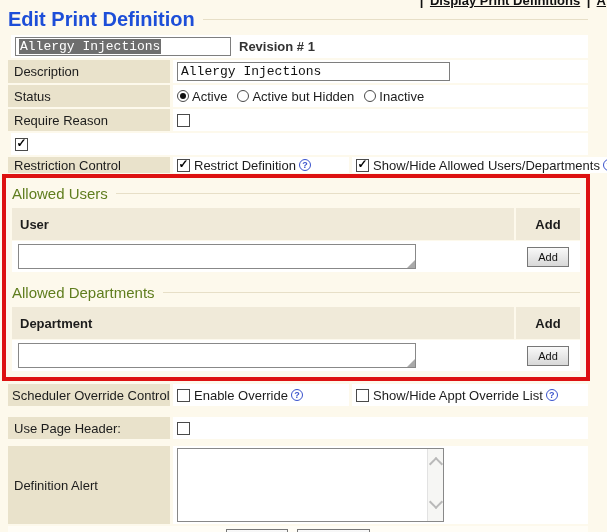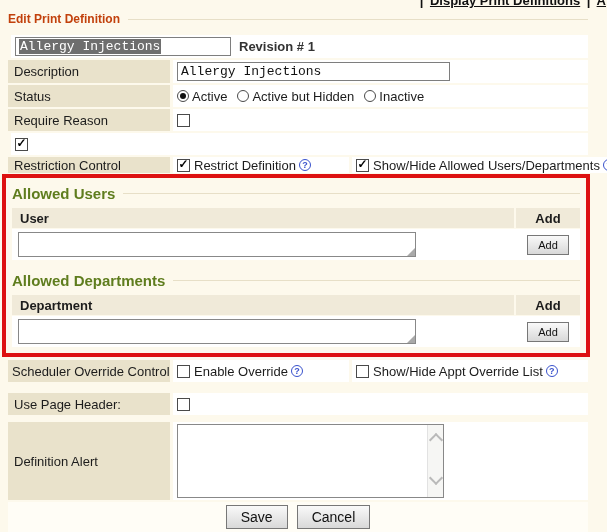--- a/index.html
+++ b/index.html
@@ -9,21 +9,21 @@
     font-family:"Liberation Sans", sans-serif;
     font-size:13px;color:#1c1c1c;
   }
   .toplink{
     position:absolute;top:-7px;right:1px;white-space:nowrap;
     font-weight:bold;font-size:13px;color:#111;
   }
   .toplink .lnk{text-decoration:underline;cursor:pointer;}
   .toplink .pipe{margin:0 3px;}
   .page-title-row{display:flex;align-items:center;margin:9px 19px 6px 8px;height:20px;}
-  .page-title{font-size:12px;font-weight:bold;color:#c2410c;white-space:nowrap;}
+  .page-title{font-size:20px;font-weight:bold;color:#1d4ed8;white-space:nowrap;}
   .rule{flex:1;border-top:1px solid #e7dfc7;margin-left:8px;height:0;}
   .form{margin:0 19px 0 8px;width:580px;}
   .row{display:flex;align-items:stretch;margin-bottom:2px;height:23px;}
   .row.h22{height:22px;}
   .row.h16{height:16px;margin-bottom:0;}
   .lbl{
     width:162px;min-width:162px;background:#e9e2cb;box-sizing:border-box;
     display:flex;align-items:center;padding-left:6px;color:#1c1c1c;
   }
   .cnt{
@@ -61,22 +61,22 @@
     color:#3952cc;font-size:9px;font-weight:bold;display:inline-flex;align-items:center;
     justify-content:center;margin-left:3px;cursor:pointer;box-sizing:border-box;
   }
   .cbl{white-space:nowrap;}
   
   .redbox{
     border:4px solid #dd1111;margin:1px 0 3px -6px;width:588px;box-sizing:border-box;
     padding:1px 6px 6px 6px;background:#fdf9ec;
   }
   .sec-head{display:flex;align-items:center;height:24px;margin:2px 0 3px 0;}
-  .sec-title{font-size:15px;font-weight:bold;color:#5f7d1e;white-space:nowrap;}
-  .thead{display:flex;height:20px;margin-bottom:1px;}
+  .sec-title{font-size:15px;font-weight:normal;color:#5f7d1e;white-space:nowrap;}
+  .thead{display:flex;height:32px;margin-bottom:1px;}
   .thead .hcell{background:#f0ead9;display:flex;align-items:center;font-weight:bold;}
   .thead .hmain{flex:1;padding-left:8px;}
   .thead .hadd{width:64px;margin-left:2px;justify-content:center;}
   .trow{background:#fff;display:flex;align-items:center;height:31px;}
   .ta-wrap{position:relative;margin-left:6px;width:398px;height:25px;}
   .ta{
     position:absolute;inset:0;border:1px solid #888;background:#fff;resize:none;
     font-family:"Liberation Sans", sans-serif;font-size:13px;box-sizing:border-box;
   }
   .grip{

